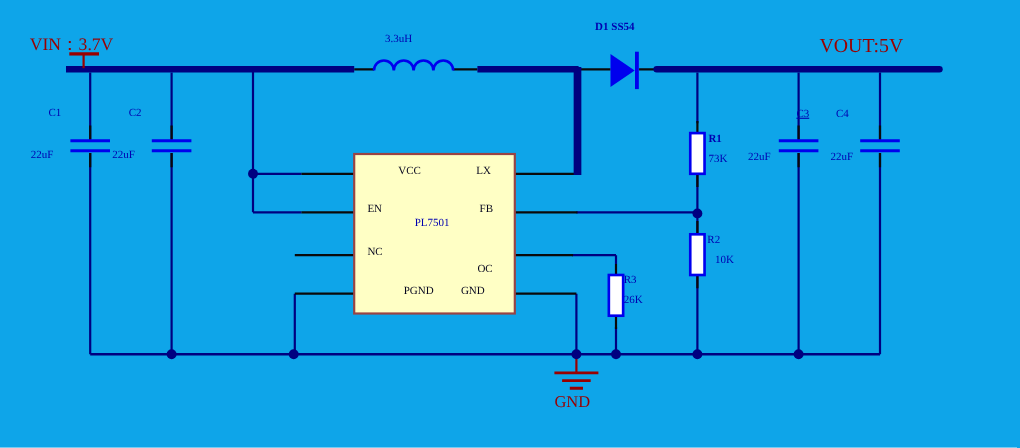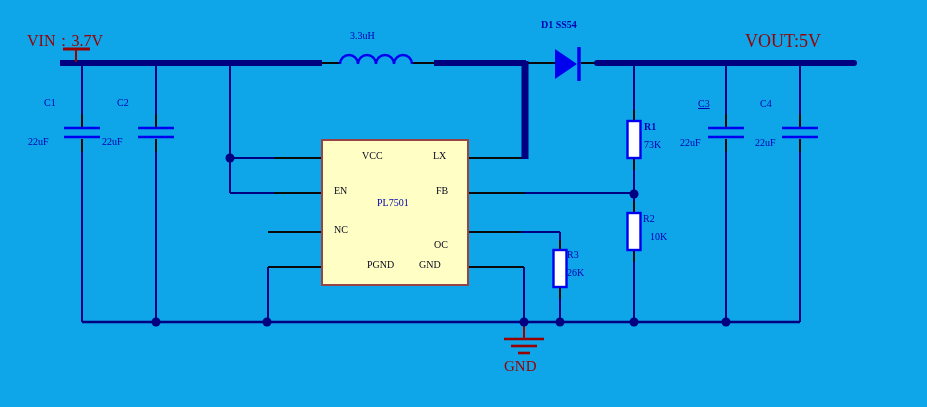--- a/index.html
+++ b/index.html
@@ -147,21 +147,21 @@
   <span class="lbl net" style="left:745px;top:32px;font-size:18px;">VOUT:5V</span>
   <span class="lbl net" style="left:504px;top:358px;font-size:15px;">GND</span>
 
   <span class="lbl" style="left:350px;top:30px;">3.3uH</span>
   <span class="lbl" style="left:541px;top:19px;font-weight:bold;">D1 SS54</span>
 
   <span class="lbl" style="left:44px;top:97px;">C1</span>
   <span class="lbl" style="left:28px;top:136px;">22uF</span>
   <span class="lbl" style="left:117px;top:97px;">C2</span>
   <span class="lbl" style="left:102px;top:136px;">22uF</span>
-  <span class="lbl" style="left:698px;top:98px;text-decoration:underline;">C3</span>
+  <span class="lbl" style="left:724px;top:98px;text-decoration:underline;">C3</span>
   <span class="lbl" style="left:680px;top:137px;">22uF</span>
   <span class="lbl" style="left:760px;top:98px;">C4</span>
   <span class="lbl" style="left:755px;top:137px;">22uF</span>
 
   <span class="lbl" style="left:644px;top:121px;font-weight:bold;">R1</span>
   <span class="lbl" style="left:644px;top:139px;">73K</span>
   <span class="lbl" style="left:643px;top:213px;">R2</span>
   <span class="lbl" style="left:650px;top:231px;">10K</span>
   <span class="lbl" style="left:567px;top:249px;">R3</span>
   <span class="lbl" style="left:567px;top:267px;">26K</span>

